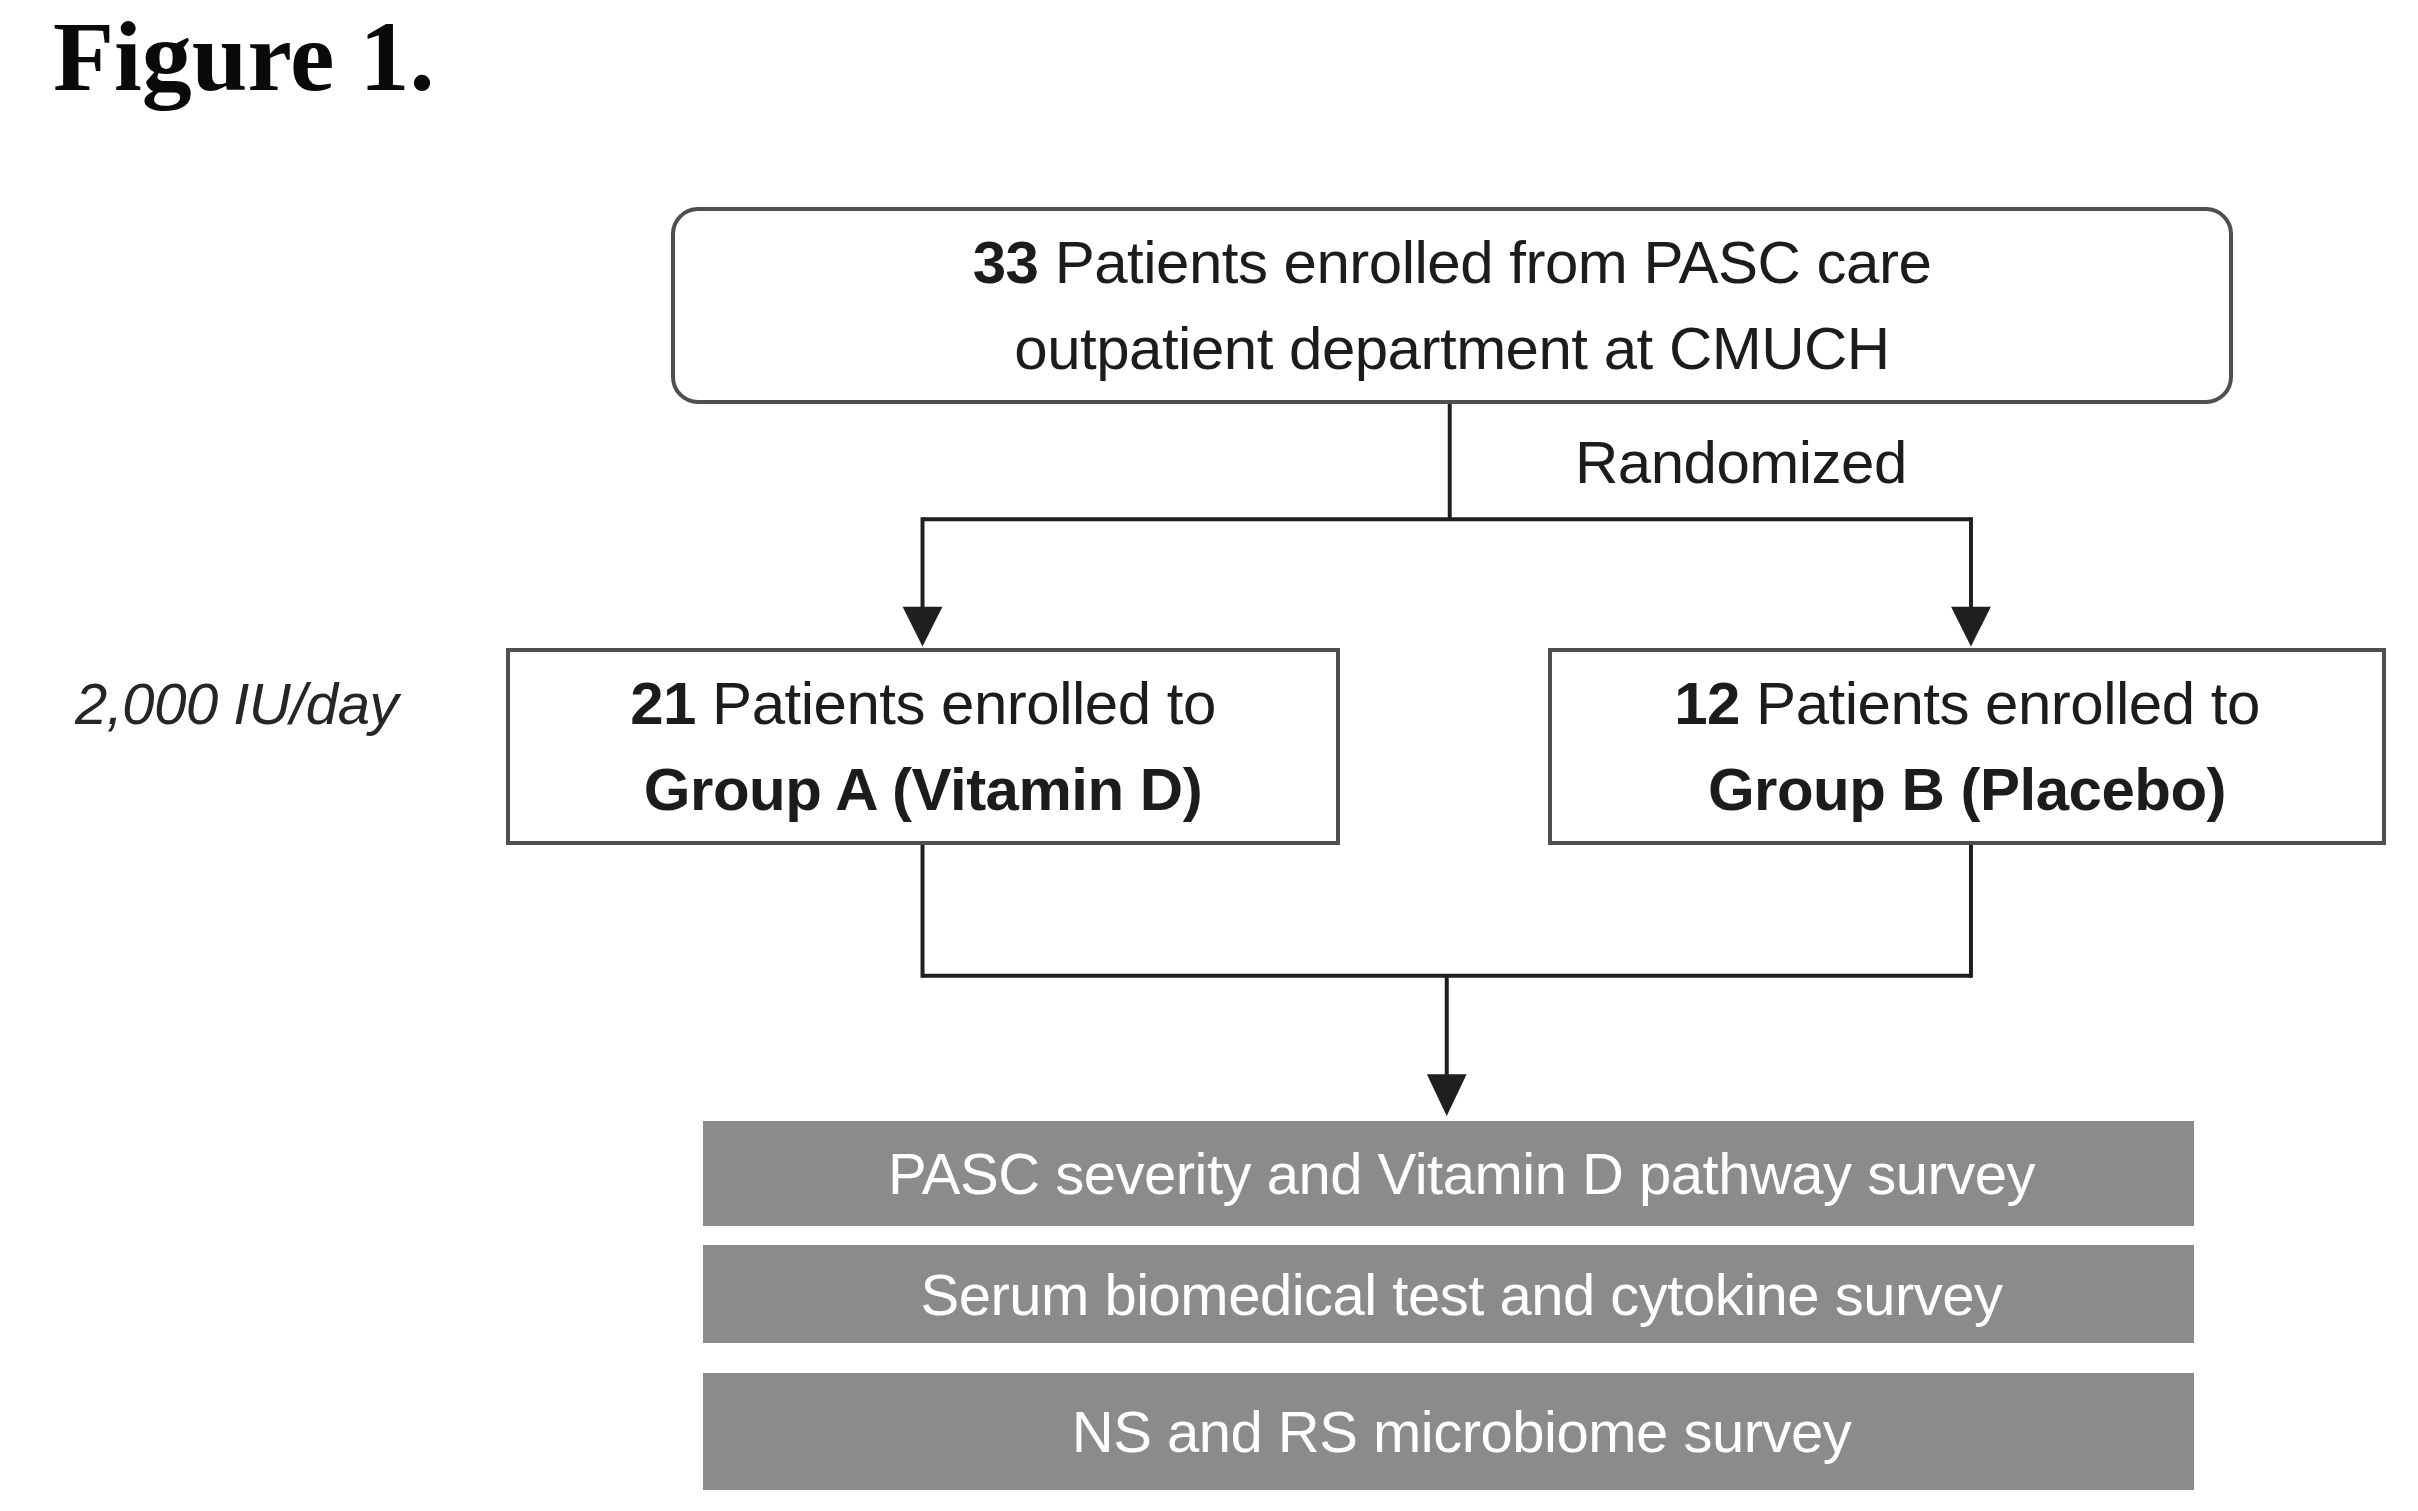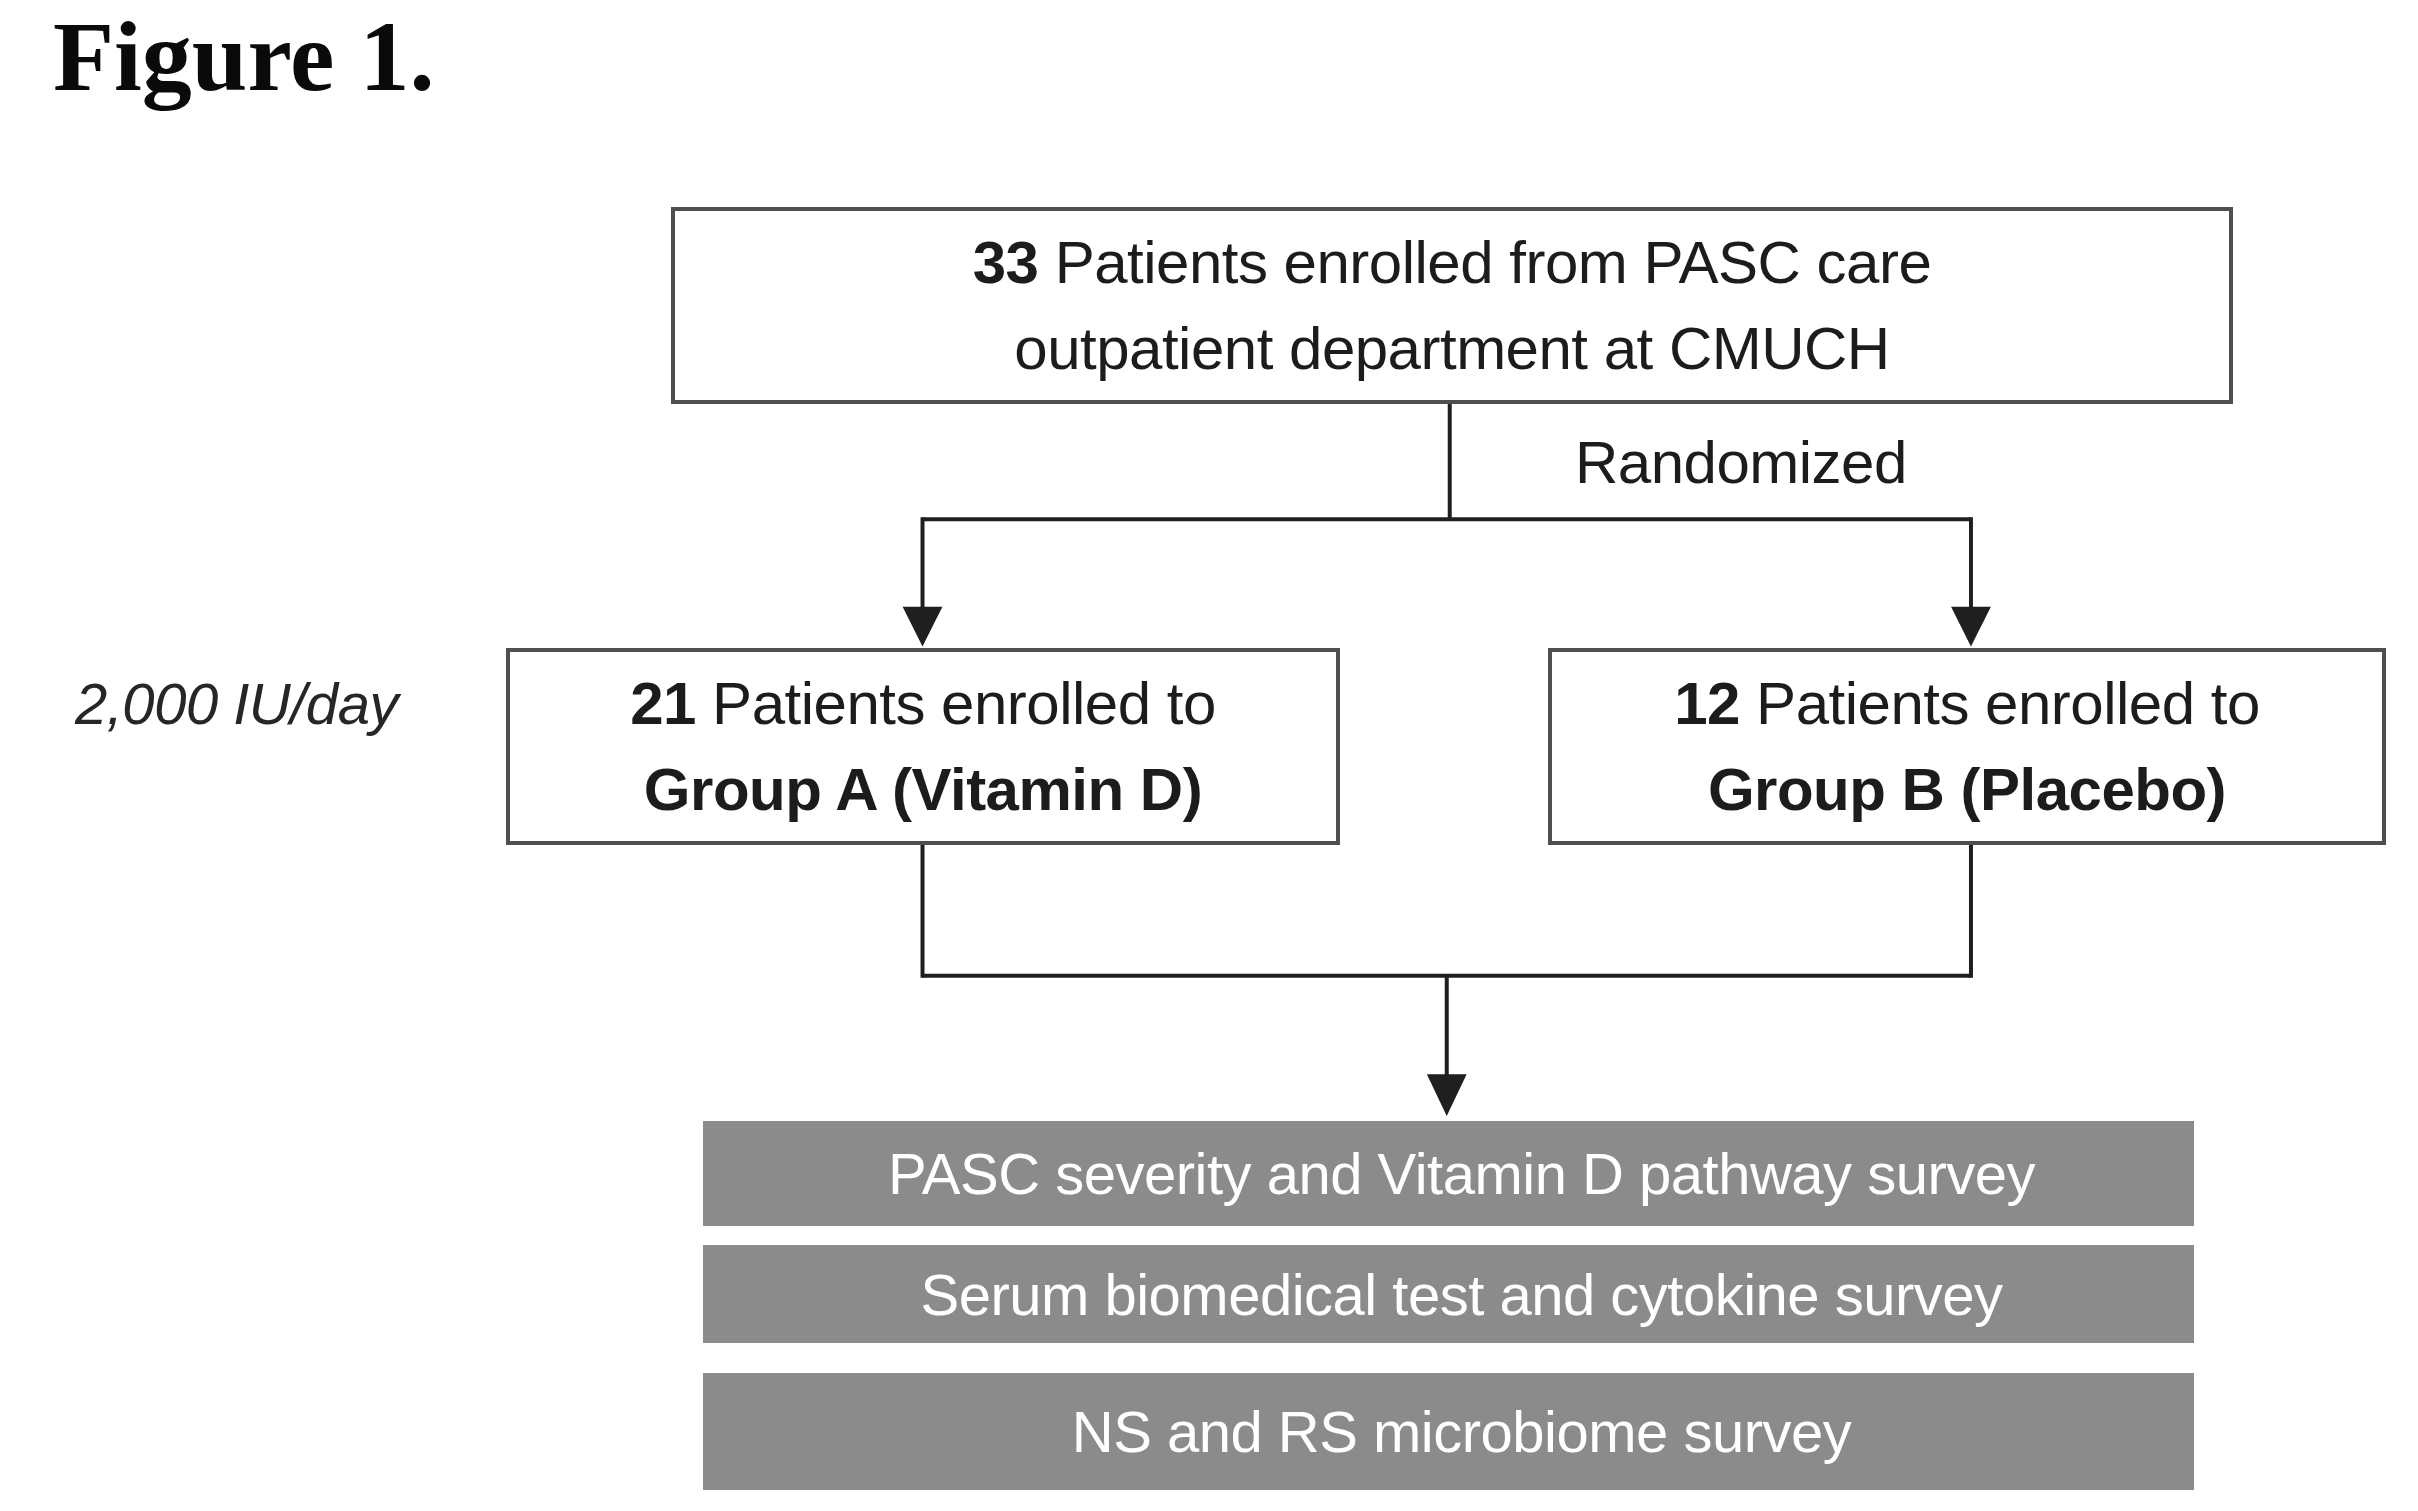--- a/index.html
+++ b/index.html
@@ -33,21 +33,21 @@
     border:4px solid var(--box-border);
     box-sizing:border-box;
     display:flex;flex-direction:column;
     align-items:center;justify-content:center;
     text-align:center;
     font-size:60px;line-height:86px;
     color:var(--box-text);
     letter-spacing:-0.5px;
   }
   .flow-box .bold{font-weight:bold;}
-  .enrollment-box{left:671px;top:207px;width:1562px;height:197px;}
+  .enrollment-box{left:671px;top:207px;width:1562px;height:197px;border-radius:27px;}
   .group-a-box{left:506px;top:648px;width:834px;height:197px;}
   .group-b-box{left:1548px;top:648px;width:838px;height:197px;}
   .randomized-label{
     position:absolute;left:1575px;top:430px;
     font-size:60px;line-height:66px;letter-spacing:-0.5px;
     color:var(--box-text);
   }
   .dose-note{
     position:absolute;left:75px;top:663px;
     font-size:58px;line-height:82px;letter-spacing:-0.5px;

